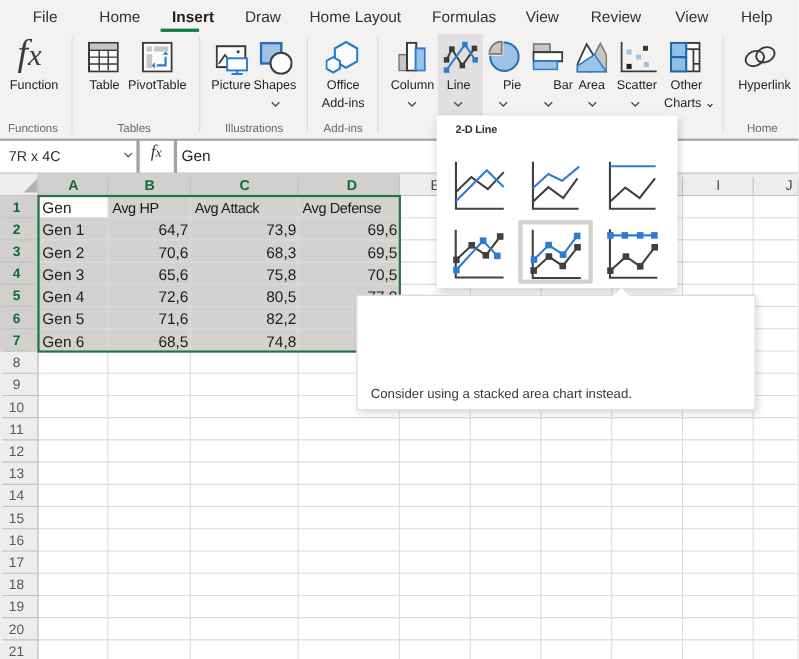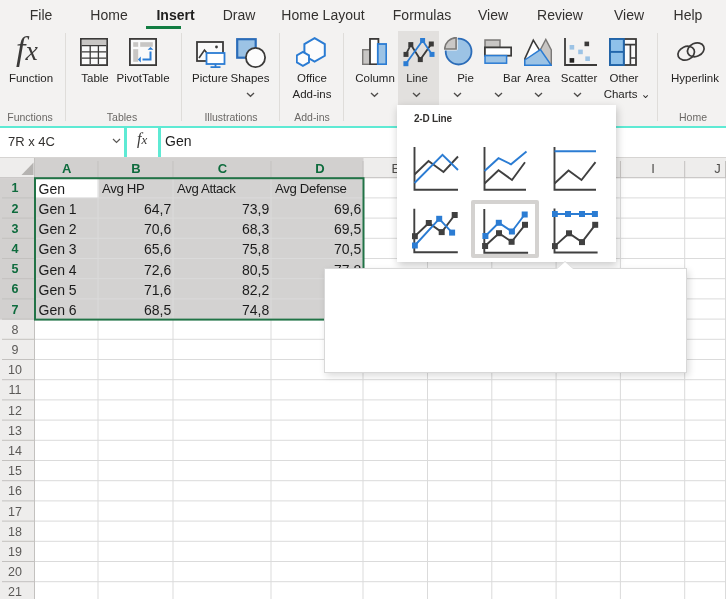--- a/index.html
+++ b/index.html
@@ -11,21 +11,21 @@
   .tab{position:absolute;top:6px;height:18px;line-height:18px;font-size:14px;color:#33312f;
        transform:translateX(-50%);white-space:nowrap;padding-left:24px;}
   .tab.active{font-weight:bold;color:#212120;}
   #instab-underline{position:absolute;left:146px;top:26px;width:35px;height:3px;background:#127d42;}
   .sep{position:absolute;top:33px;width:1px;height:88px;background:#dfddda;}
   .btnlabel{position:absolute;transform:translateX(-50%);font-size:11.5px;color:#252423;
             white-space:nowrap;height:14px;line-height:14px;}
   .grplabel{position:absolute;transform:translateX(-50%);font-size:10.5px;color:#6a6865;
             white-space:nowrap;height:13px;line-height:13px;top:110.5px;}
   
-  #fbar{position:absolute;left:0;top:126px;width:726px;height:32px;background:#5eead4;}
+  #fbar{position:absolute;left:0;top:126px;width:726px;height:32px;background:#a3a3a3;}
   .fbox{position:absolute;top:2px;height:29px;background:#fff;}
   #fbar-bottom{position:absolute;left:0;top:31px;width:726px;height:1px;background:#d6d4d2;}
   
   #panel{position:absolute;left:397px;top:105px;width:219px;height:157px;background:#fff;
          box-shadow:1px 3px 8px rgba(0,0,0,0.22);}
   #panel h3{position:absolute;left:17px;top:7.5px;font-size:10px;font-weight:bold;
             letter-spacing:-0.2px;color:#33312f;margin:0;}
   .pic{position:absolute;}
   #selbox{position:absolute;left:74px;top:95px;width:60px;height:50px;background:#fff;
           border:4px solid #d4d2d0;border-radius:2px;}
@@ -404,15 +404,16 @@
           <rect x="27" y="4" width="6" height="6" fill="#2b7cd3"></rect>
           <rect x="39.9" y="4" width="6" height="6" fill="#2b7cd3"></rect>
         </svg>
 
     </div>
   </div>
 
   <div id="tip">
     <div id="beak0"></div>
       <div id="beak"></div>
+    <div class="t" style="top:80.5px;">Consider using a stacked area chart instead.</div>
   </div>
 
 </div>
 
 </body></html>

